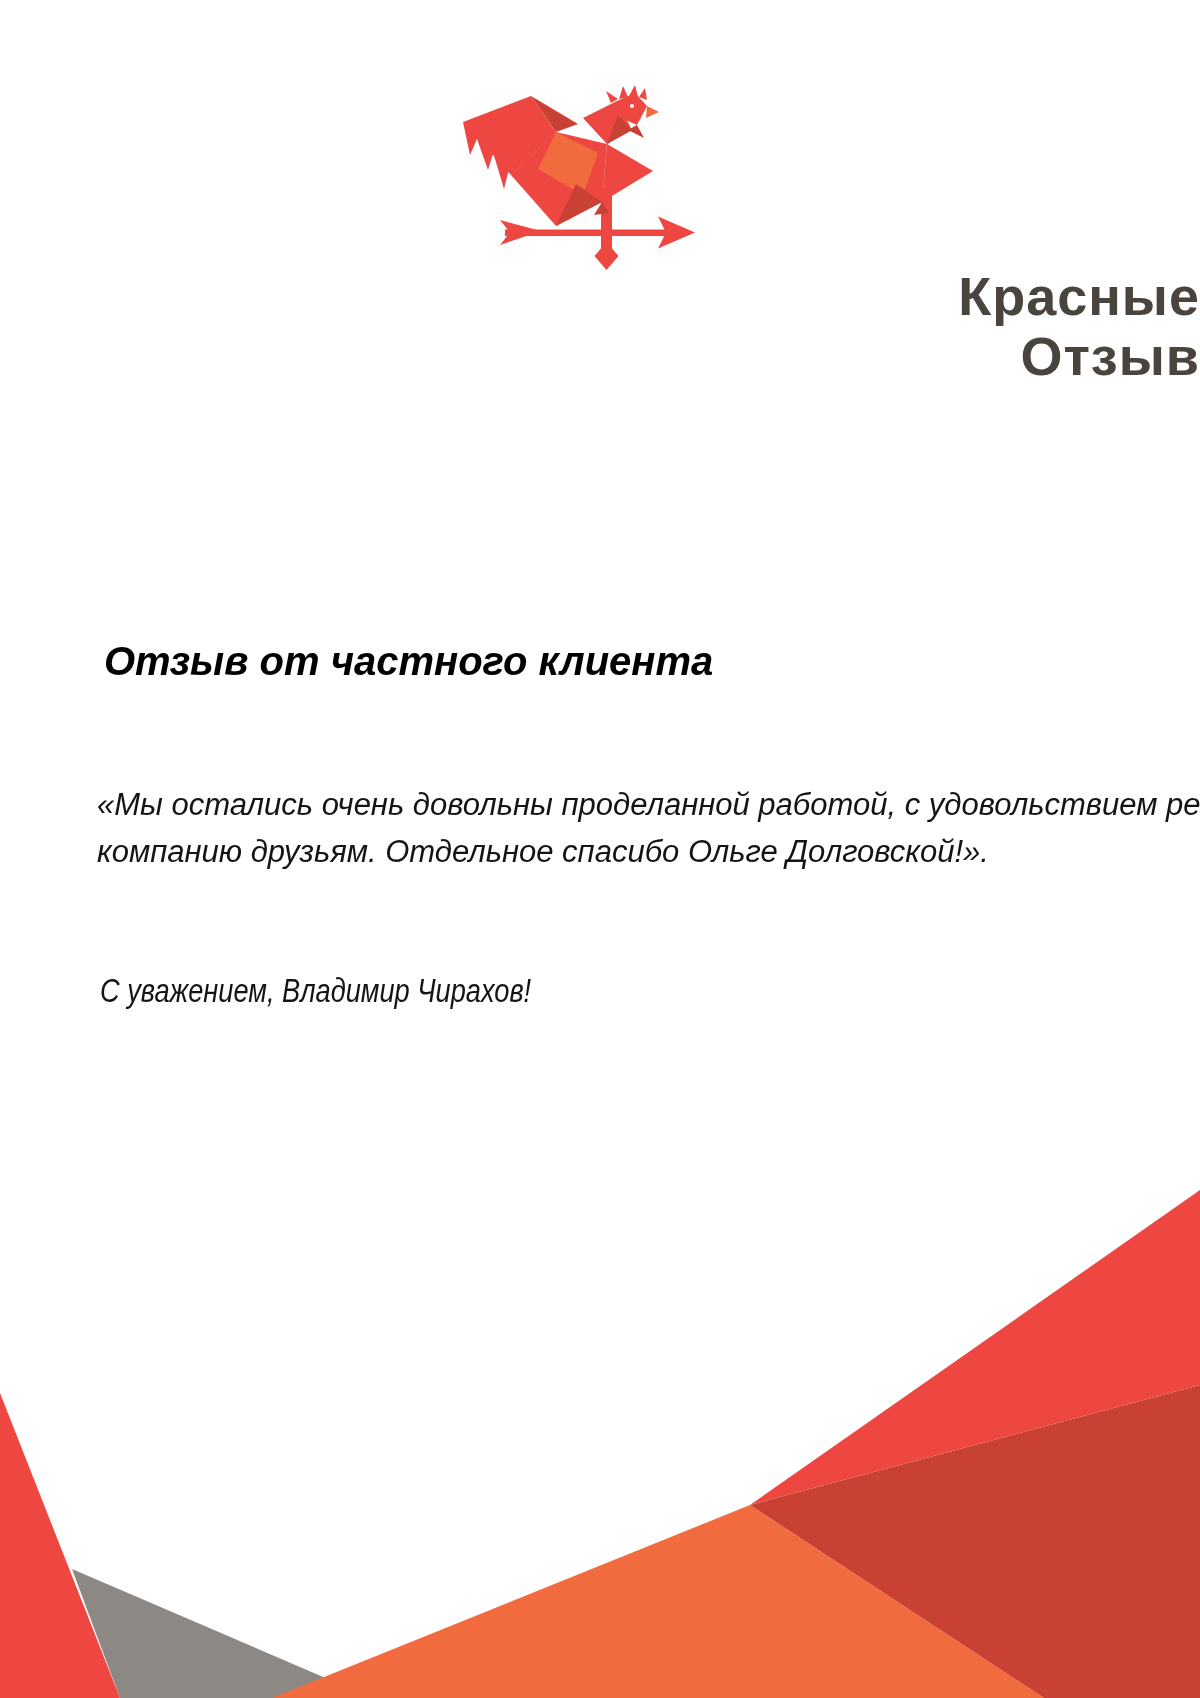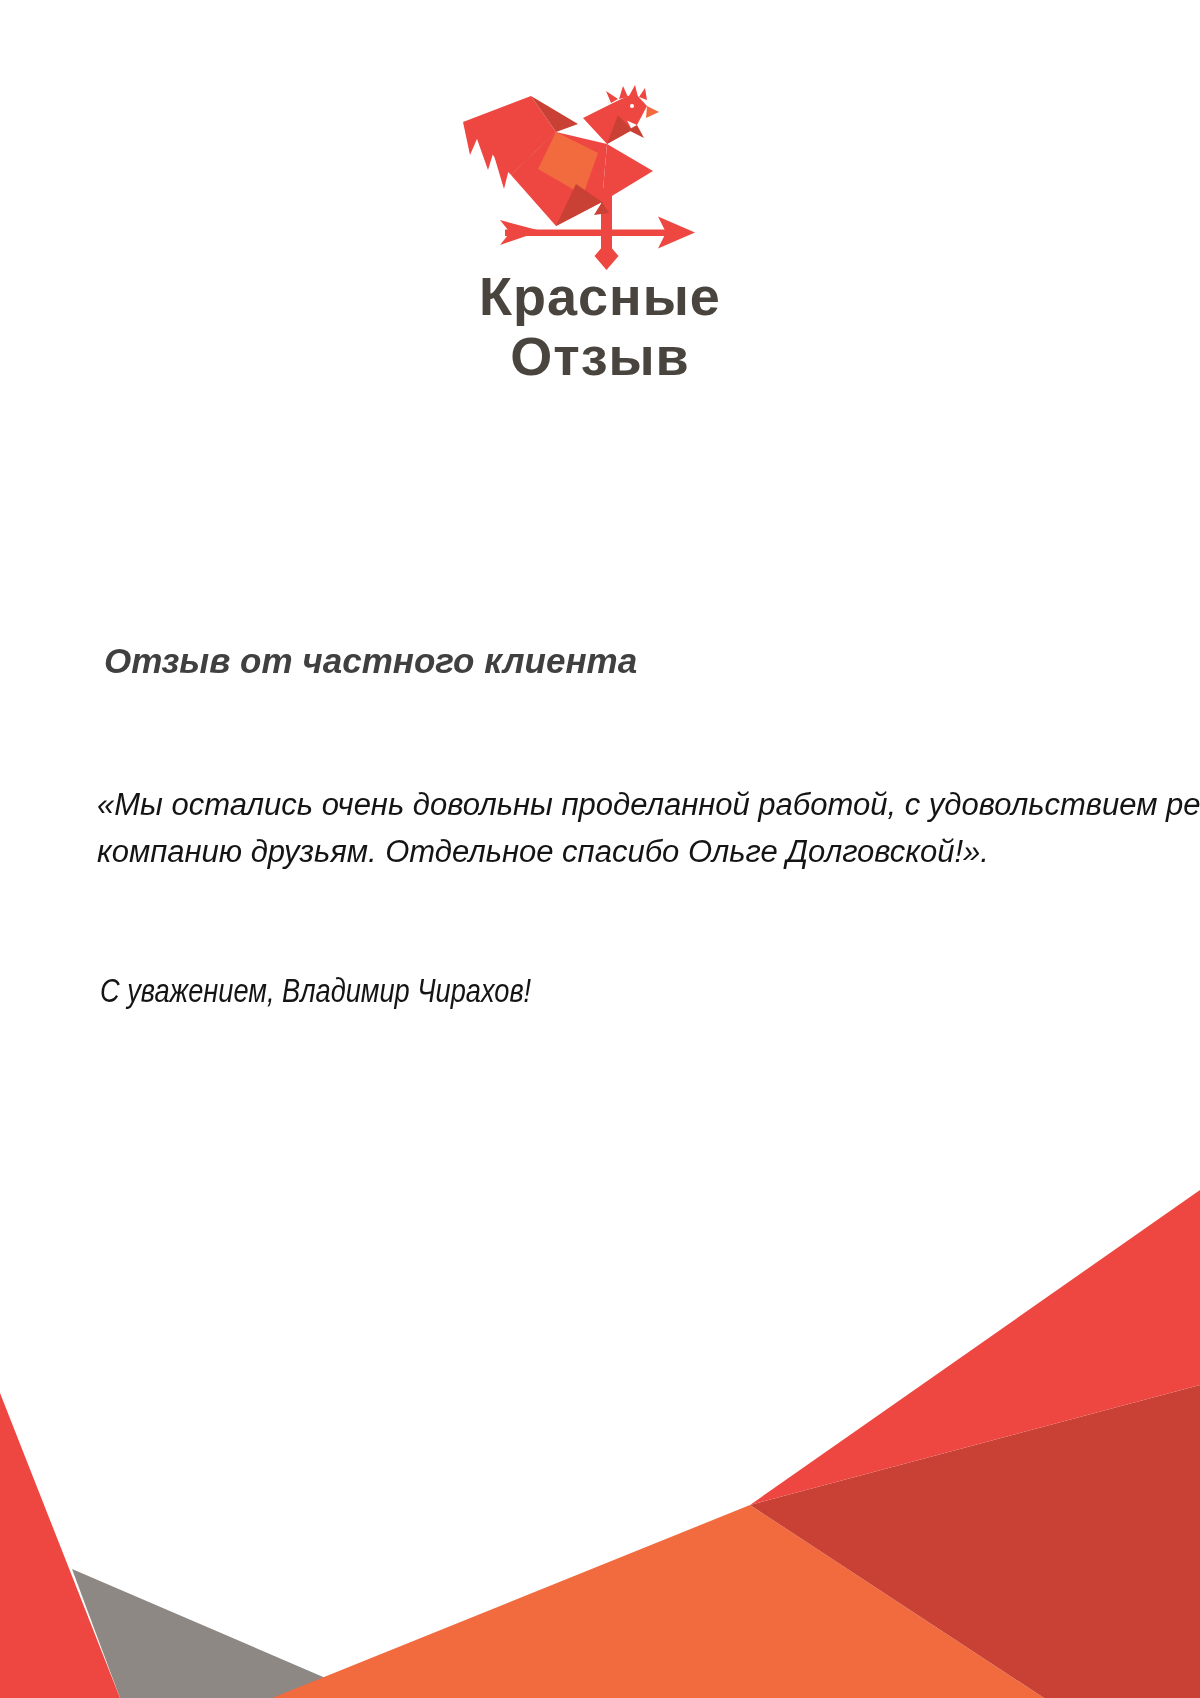--- a/index.html
+++ b/index.html
@@ -10,31 +10,31 @@
     overflow:hidden;
     font-family:"Liberation Sans",sans-serif;
     color:#1a1a1a;
   }
   
   #logo-art{
     position:absolute;left:455px;top:85px;width:275px;height:185px;
   }
   #brand{
     position:absolute;left:0;right:0;top:266px;
-    text-align:center;
+    text-align:right;
     font-weight:bold;
     font-size:54px;line-height:60px;
     letter-spacing:1px;
   }
   
   .review-title{
     position:absolute;left:104px;top:641px;
     font-style:italic;font-weight:bold;
-    font-size:35px;line-height:40px;
-    color:#404040;
+    font-size:40px;line-height:40px;
+    color:#000000;
   }
   .quote{
     position:absolute;left:97px;top:781px;
     font-style:italic;
     font-size:31px;line-height:47px;
     color:#141414;
   }
   .quote div{white-space:nowrap;}
   .signature{
     position:absolute;left:100px;top:970px;

